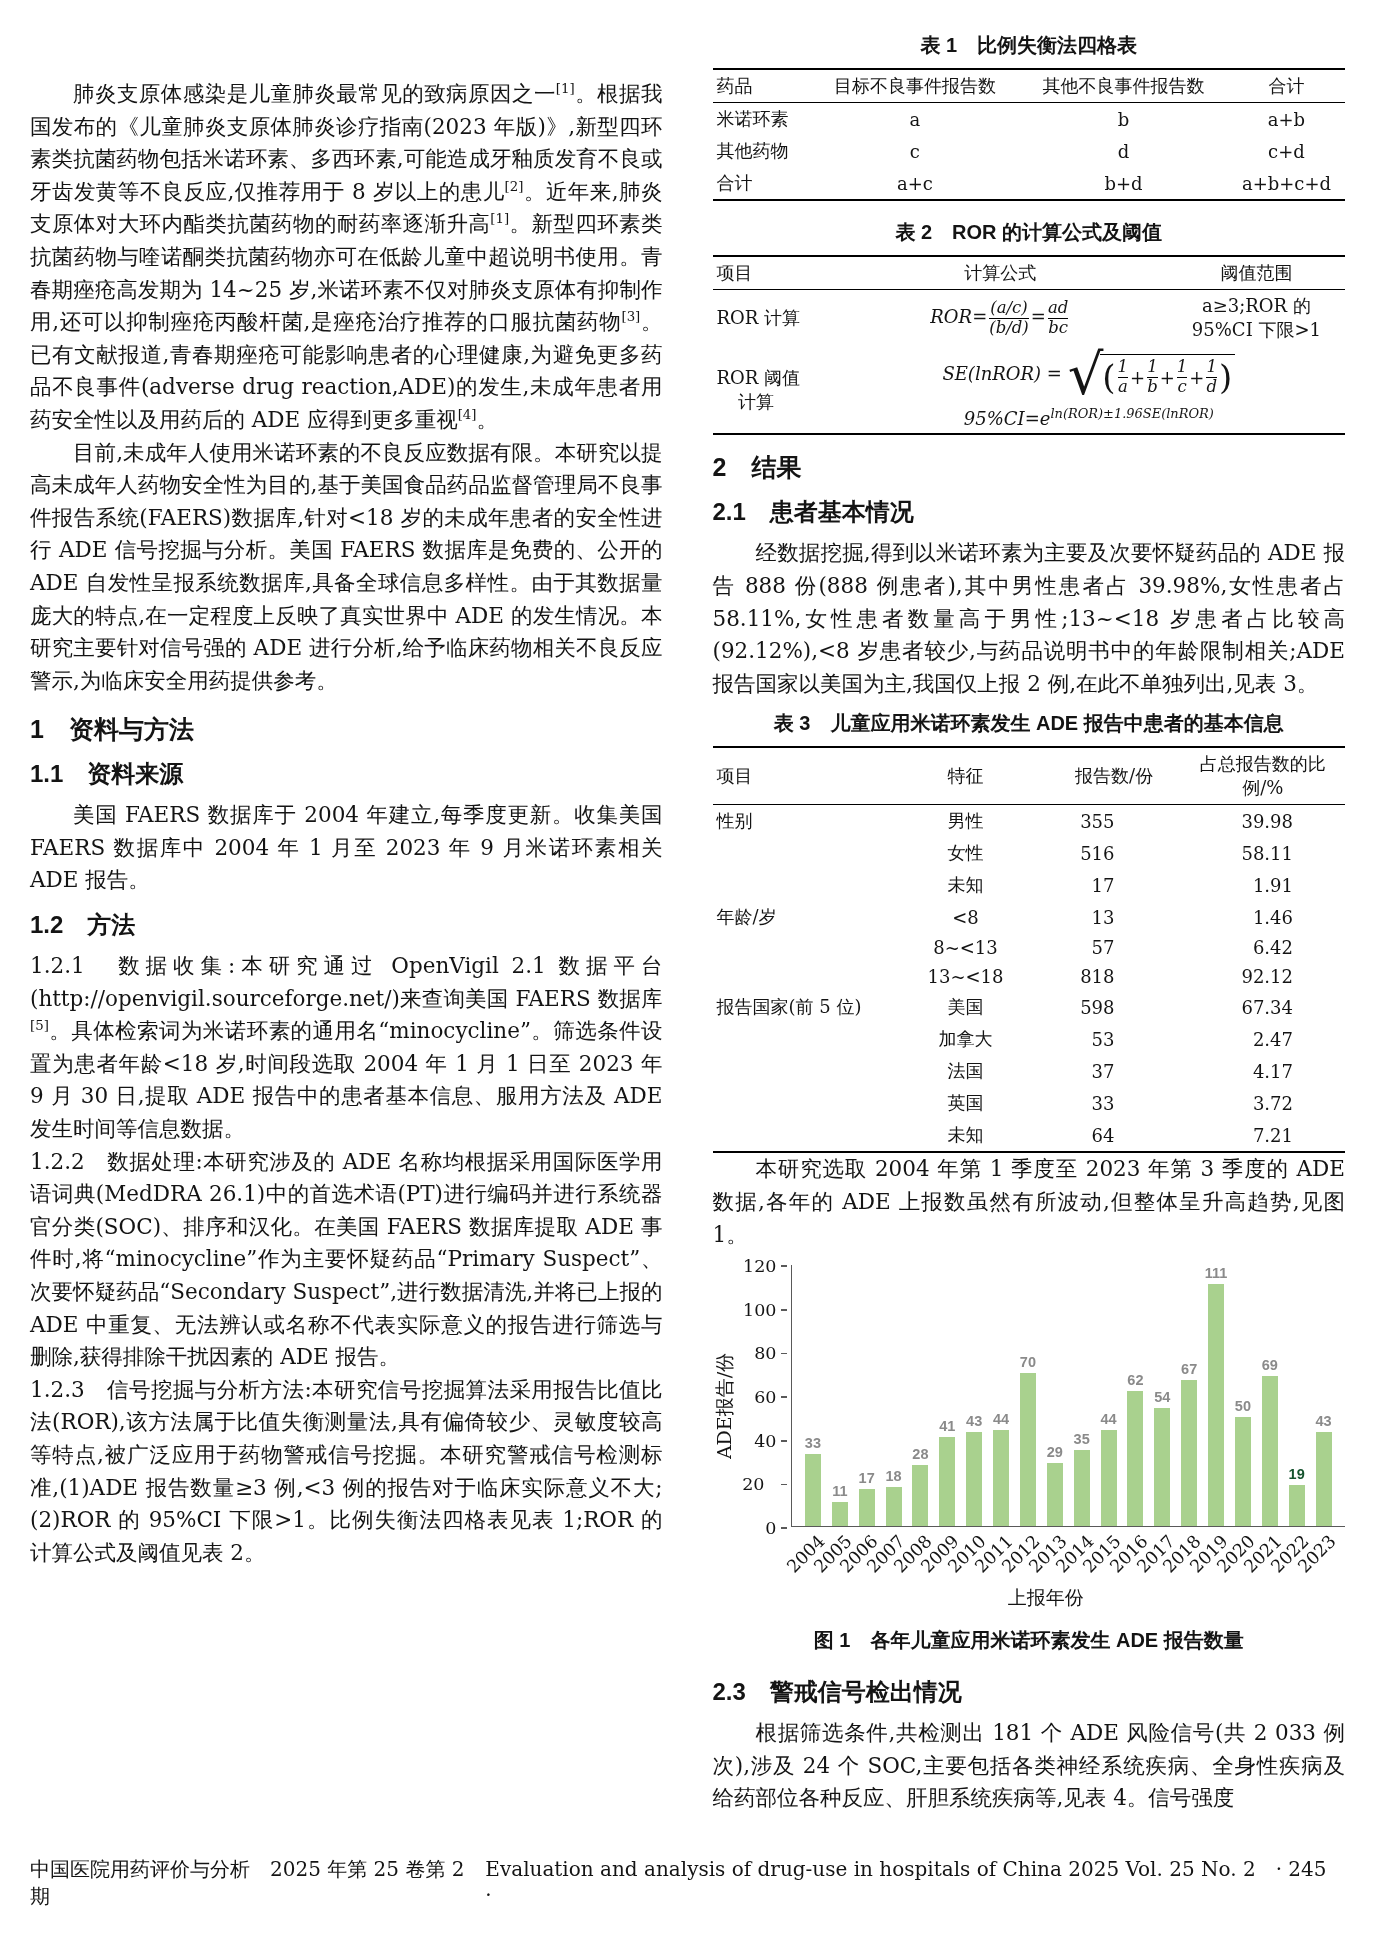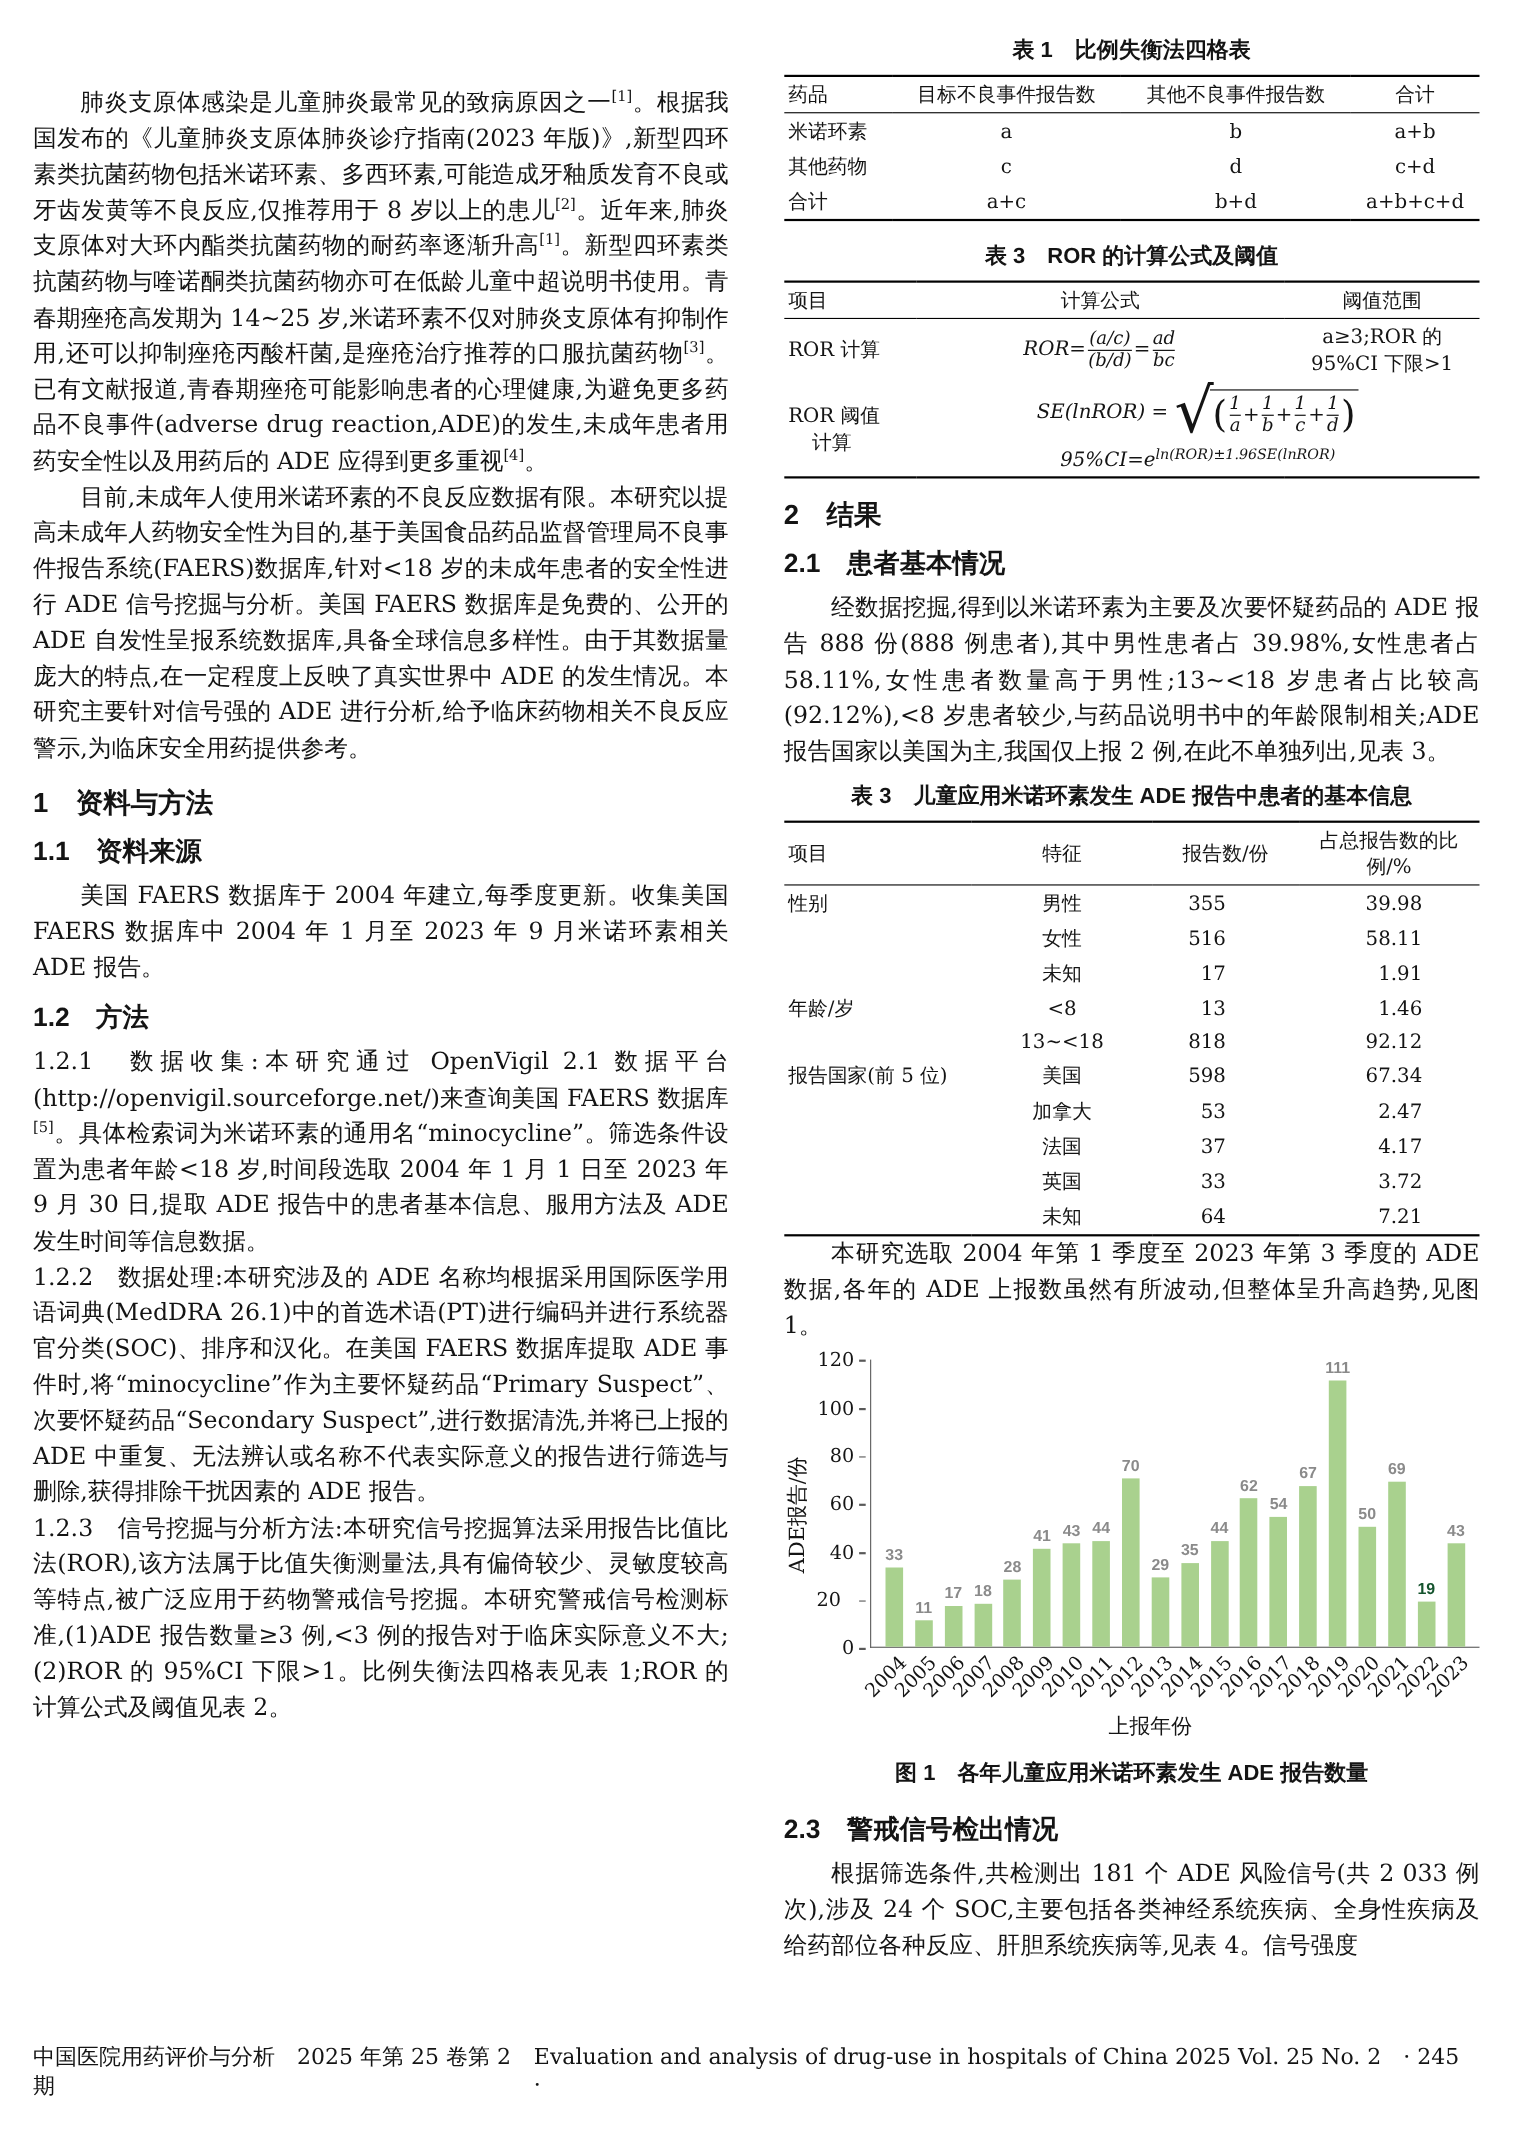--- a/index.html
+++ b/index.html
@@ -128,21 +128,21 @@
           </tr>
           <tr>
             <td>合计</td>
             <td>a+c</td>
             <td>b+d</td>
             <td>a+b+c+d</td>
           </tr>
         </tbody>
     </table>
 
-    <div class="tbl-title" style="margin-top:18px;">表 3　ROR 的计算公式及阈值</div>
+    <div class="tbl-title" style="margin-top:18px;">表 2　ROR 的计算公式及阈值</div>
     <table class="tbl tbl2">
       <colgroup>
           <col style="width:19%">
           <col style="width:53%">
           <col style="width:28%">
         </colgroup>
       <thead>
         <tr>
           <th>项目</th>
           <th>计算公式</th>
@@ -248,20 +248,26 @@
             <td>1.91</td>
           </tr>
           <tr>
             <td>年龄/岁</td>
             <td>&lt;8</td>
             <td>13</td>
             <td>1.46</td>
           </tr>
           <tr>
             <td></td>
+            <td>8~&lt;13</td>
+            <td>57</td>
+            <td>6.42</td>
+          </tr>
+          <tr>
+            <td></td>
             <td>13~&lt;18</td>
             <td>818</td>
             <td>92.12</td>
           </tr>
           <tr>
             <td>报告国家(前 5 位)</td>
             <td>美国</td>
             <td>598</td>
             <td>67.34</td>
           </tr>

